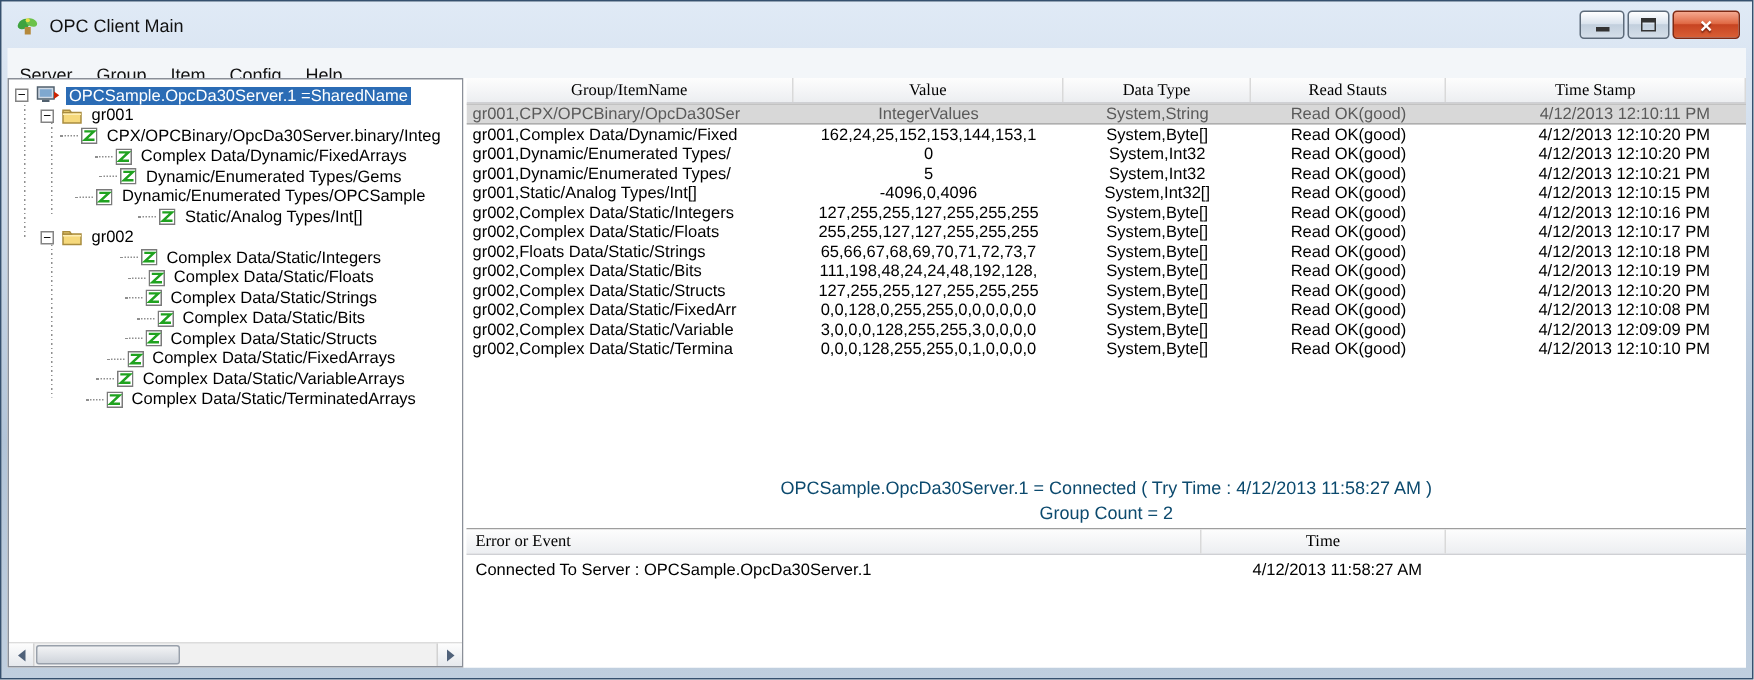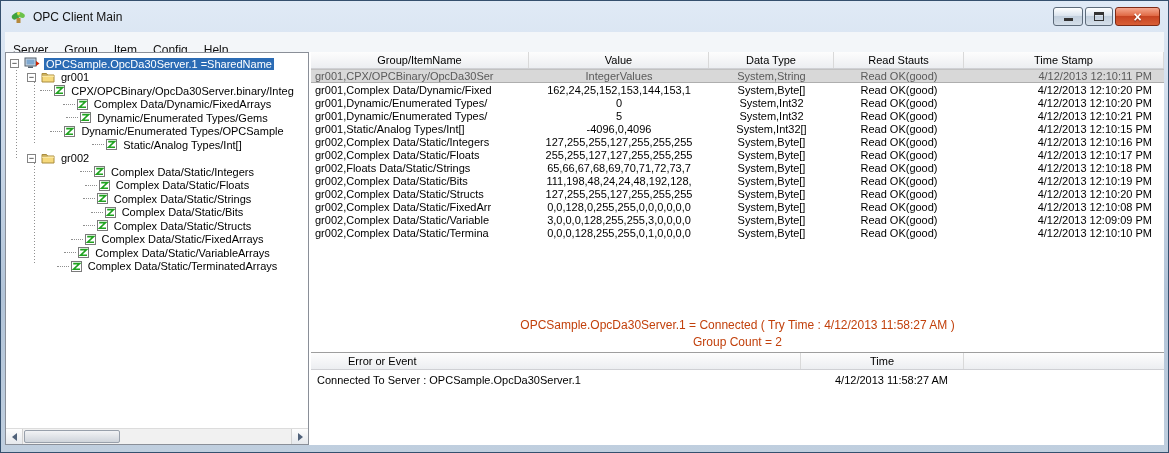--- a/index.html
+++ b/index.html
@@ -78,32 +78,32 @@
 
   
   .rightpanel { position: absolute; left: 306px; right: 0; top: 0; bottom: 0; background: #fff; }
 
   .lv-grid { display: grid; grid-template-columns: 218px 180px 125px 130px 1fr; }
   .ev-grid { display: grid; grid-template-columns: 490px 163px 1fr; }
 
   .lv-header, .ev-header { height: 17px; align-items: stretch;
     background: linear-gradient(#fdfdfd, #f3f4f6 60%, #eceef1); border-bottom: 1px solid #cfd0d4; }
   .hcell { font-size: 11px; color: #000; display: flex; align-items: center; justify-content: center;
-    border-right: 1px solid #d9d9d9; overflow: hidden; white-space: nowrap; }
-  .ev-header .hcell:first-child { justify-content: flex-start; padding-left: 6px; margin-left: 31px; }
+    border-right: 1px solid #d9d9d9; overflow: hidden; white-space: nowrap; font-family: Liberation Serif, serif; }
+  .ev-header .hcell:first-child { justify-content: flex-start; padding-left: 6px; }
 
   .listview { position: absolute; top: 0; left: 0; right: 0; height: 255px; overflow: hidden; }
   .item-row { height: 13px; font-size: 11px; color: #000; }
   .cell { overflow: hidden; white-space: nowrap; display: flex; align-items: center; justify-content: center; }
   .cell.c0 { justify-content: flex-start; padding-left: 4px; }
-  .cell.c4 { justify-content: flex-end; padding-right: 12px; }
+  .cell.c4 { justify-content: flex-end; padding-right: 24px; }
   .item-row[data-selected="true"] { background: #d8d8d8; border-top: 1px solid #c2c2c2; border-bottom: 1px solid #aeaeae; color: #5a5a5a; height: 14px; }
 
   .statusarea { position: absolute; top: 255px; left: 0; right: 0; height: 45px; text-align: center; padding-top: 10px; }
-  .sline { font-size: 12px; color: #c2410c; line-height: 17px; }
+  .sline { font-size: 12px; color: #0c4a6e; line-height: 17px; }
 
   .eventview { position: absolute; top: 300px; left: 0; right: 0; bottom: 0; border-top: 1px solid #9e9e9e; }
   .ev-row { height: 15px; font-size: 11px; color: #000; align-items: center; gap: 28px; }
   .ev-cell { overflow: hidden; white-space: nowrap; display: flex; align-items: center; padding-left: 6px; padding-top: 4px; }
 </style>
 </head>
 <body>
 
 <div id="window">
 

